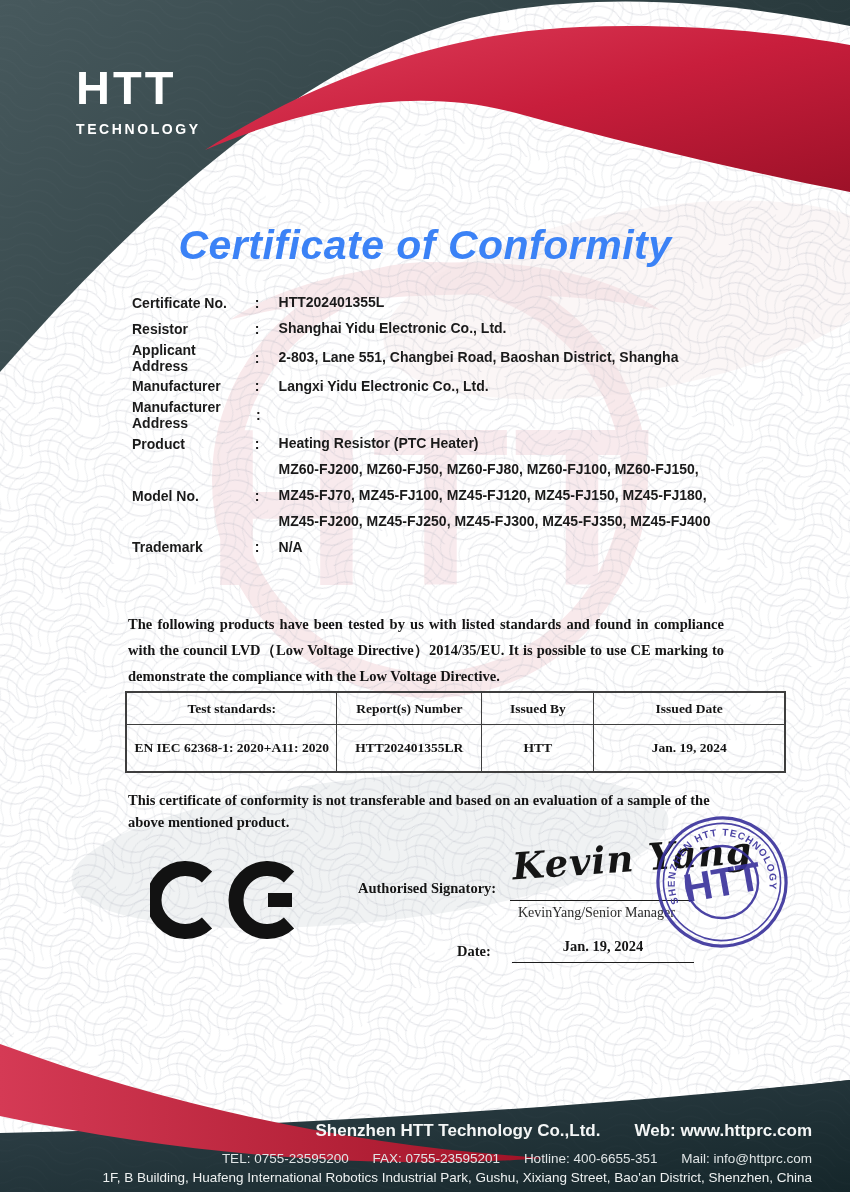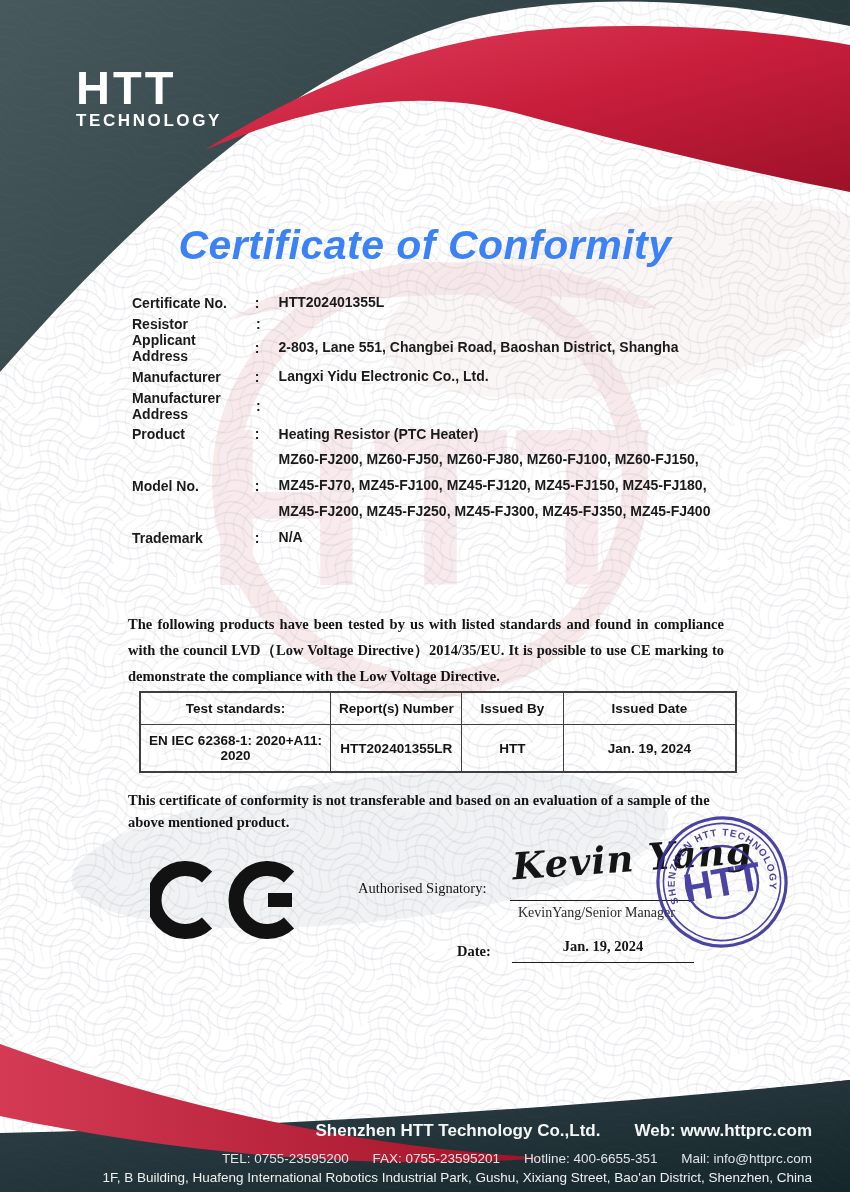--- a/index.html
+++ b/index.html
@@ -7,50 +7,50 @@
     position:relative;width:850px;height:1192px;overflow:hidden;
     background:#22333a;font-family:"Liberation Sans",sans-serif;
     -webkit-font-smoothing:antialiased;
   }
   .bg{position:absolute;left:0;top:0;width:850px;height:1192px;}
   .abs{position:absolute;}
 
   
   .logo{left:76px;top:64px;color:#fff;}
   .logo .big{font-size:47px;font-weight:bold;letter-spacing:3px;line-height:1;}
-  .logo .sub{font-size:17px;font-weight:bold;letter-spacing:2.6px;margin-top:0;}
+  .logo .sub{font-size:14px;font-weight:bold;letter-spacing:2.6px;margin-top:10px;}
 
   
   .title{left:130px;top:222px;width:590px;text-align:center;
     font-size:41px;font-weight:800;font-style:italic;color:#3b82f6;letter-spacing:.5px;}
 
   
   .fields{left:132px;top:290px;width:596px;color:#1a1a1a;}
   .frow{display:flex;align-items:center;}
   .flabel{width:118px;font-size:14px;font-weight:bold;line-height:16px;}
   .fcolon{width:24px;font-size:14px;font-weight:bold;text-align:left;padding-left:6px;}
   .fvalue{width:454px;font-size:14px;font-weight:bold;line-height:25.8px;}
 
   
   .serif{font-family:"Liberation Serif",serif;color:#141414;}
   .statement{left:128px;top:612px;width:596px;font-size:14.5px;font-weight:bold;
     line-height:25.8px;text-align:justify;}
   .note{left:128px;top:789px;width:596px;font-size:14.5px;font-weight:bold;line-height:22px;}
 
   
-  .ctable{left:139px;top:691px;width:598px;border-collapse:collapse;
-    font-family:Liberation Sans, sans-serif;}
+  .ctable{left:125px;top:691px;width:661px;border-collapse:collapse;
+    font-family:Liberation Serif, serif;}
   .ctable th,.ctable td{border:1.6px solid #3e3e3e;text-align:center;
     font-weight:bold;color:#141414;background:transparent;}
   .ctable th{height:29px;font-size:13.5px;}
   .ctable td{height:44px;font-size:13.5px;}
   .ctable{border:2px solid #3e3e3e;}
 
   
-  .auth-label{left:358px;top:880px;font-size:14.5px;font-weight:normal;}
+  .auth-label{left:358px;top:880px;font-size:14.5px;font-weight:bold;}
   .sig-script{left:512px;top:838px;width:190px;text-align:center;
     font-family:"DejaVu Serif",cursive,serif;font-style:italic;font-weight:bold;
     font-size:37px;color:#151515;transform:rotate(-4deg);letter-spacing:1px;white-space:nowrap;}
   .sig-line{left:510px;top:844px;width:182px;height:56px;border-bottom:1.8px solid #1d1d1d;}
   .sig-name{left:518px;top:905px;font-size:14px;color:#2b2b2b;font-family:"Liberation Serif",serif;}
   .date-label{left:457px;top:943px;font-size:14.5px;font-weight:bold;text-align:center;}
   .date-line{left:512px;top:938px;width:182px;text-align:center;
     border-bottom:1.6px solid #1d1d1d;padding-bottom:7px;
     font-size:14.5px;font-weight:bold;}
 
@@ -142,20 +142,21 @@
 
   <div class="abs fields">
     <div class="frow">
       <div class="flabel">Certificate No.</div>
       <div class="fcolon">:</div>
       <div class="fvalue">HTT202401355L</div>
     </div>
     <div class="frow">
       <div class="flabel">Resistor</div>
       <div class="fcolon">:</div>
+      <div class="fvalue">Shanghai Yidu Electronic Co., Ltd.</div>
     </div>
     <div class="frow">
       <div class="flabel">Applicant Address</div>
       <div class="fcolon">:</div>
       <div class="fvalue">2-803, Lane 551, Changbei Road, Baoshan District, Shangha</div>
     </div>
     <div class="frow">
       <div class="flabel">Manufacturer</div>
       <div class="fcolon">:</div>
       <div class="fvalue">Langxi Yidu Electronic Co., Ltd.</div>

